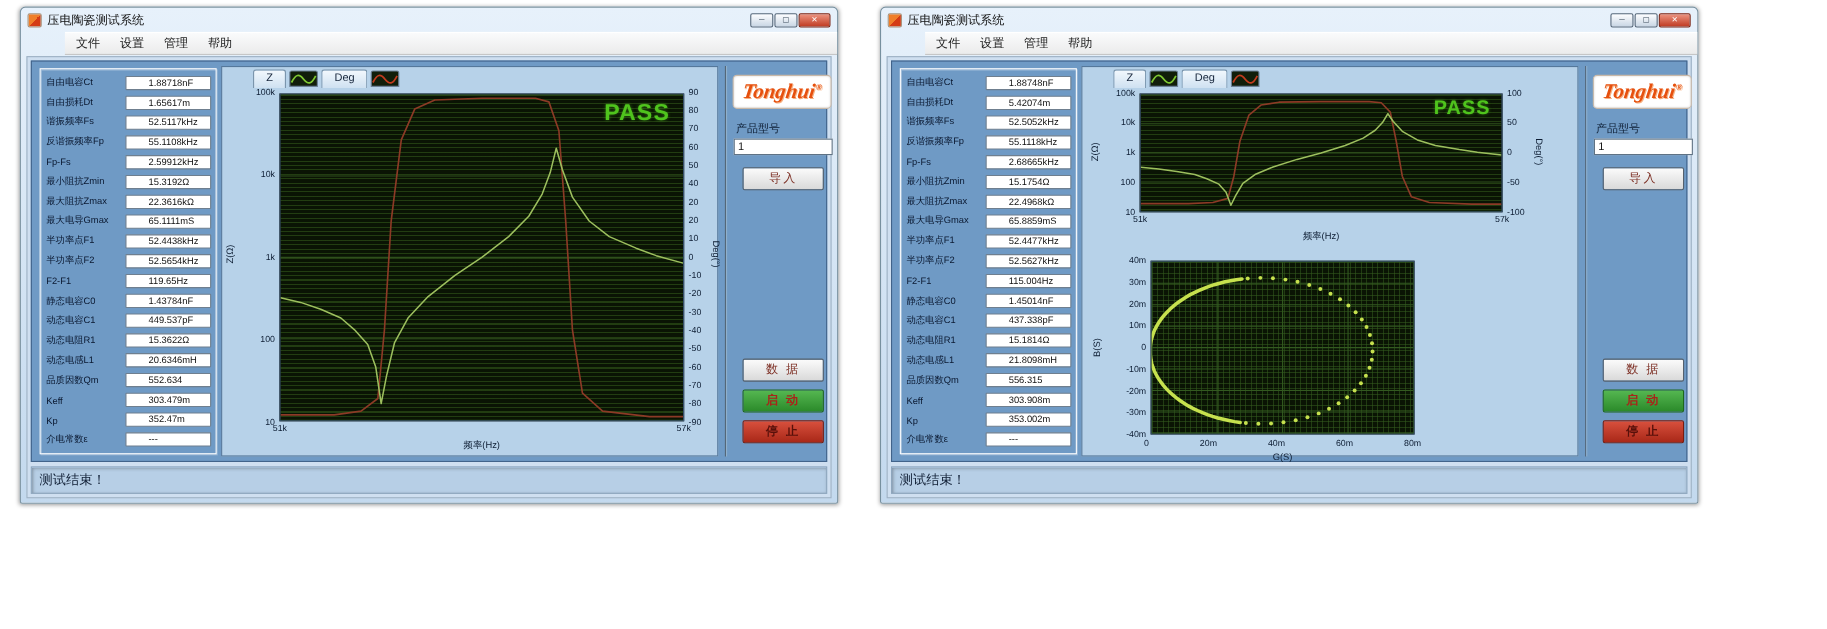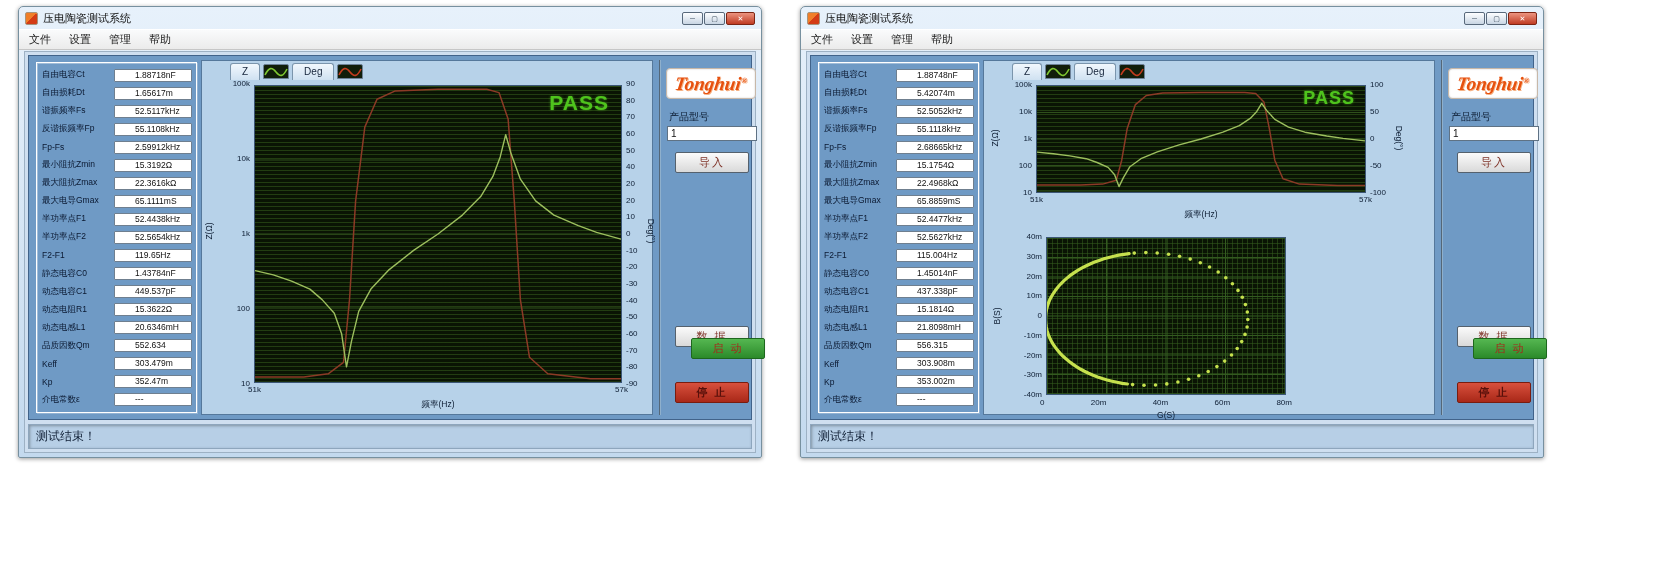--- a/index.html
+++ b/index.html
@@ -18,21 +18,21 @@
               background:linear-gradient(135deg,#f07f2a 0 50%, #d43c16 50% 100%);
               border:1px solid #a8937c; }
   .title { font-size:11px; color:#111; }
   .winbtns { margin-left:auto; display:flex; gap:1px; }
   .winbtn { width:21px; height:13px; border:1px solid #58697b; border-radius:2px;
             background:linear-gradient(#fdfeff,#c9d6e4); font-size:7px; line-height:11px;
             text-align:center; color:#3a4a5a; }
   .winbtn.close { width:29px; background:linear-gradient(#ec9480,#c03c24); border-color:#7d2514; color:#fff; }
   .menubar { height:21px; background:linear-gradient(#fafbfc,#ebebeb);
              border-top:1px solid #fff; border-bottom:1px solid #c6c6c6;
-             display:flex; align-items:center; padding:0 10px; gap:18px; font-size:11px; color:#1c1c1c; }
+             display:flex; align-items:center; padding:0 10px; gap:18px; font-size:11px; color:#1c1c1c;margin-left:40px; }
   .menu-item { cursor:default; }
 
   .win-body { position:absolute; left:5px; right:5px; top:44px; bottom:4px;
               background:#cfdff0; border:1px solid #9db1c4; }
   .mainarea { position:absolute; left:3px; right:3px; top:3px; height:365px;
               background:#6f9ac5; border:1px solid #41638a; }
   .statusbar { position:absolute; left:3px; right:3px; bottom:3px; height:25px;
                background:#b7cfe6; border:1px solid #8ea6bd;
                box-shadow:inset 1px 1px 3px rgba(0,0,0,.3);
                font-size:12px; color:#101f35; display:flex; align-items:center; padding:0 7px; }
@@ -84,21 +84,21 @@
                text-shadow:1px 1px 0 #f6b183; line-height:1; }
   .logo-reg { font-size:8px; vertical-align:super; color:#e6500e; }
   .model-label { margin:11px 8px 2px; font-size:10px; color:#0c1c32; }
   .model-input { display:block; margin:0 6px; width:90px; height:15px; background:#fff;
                  border:1px solid #5f7284; font-size:10px; padding:0 3px; color:#111;
                  font-family:"Liberation Sans", sans-serif; }
   .btn { position:absolute; left:14px; width:74px; height:21px; border:1px solid #55616d; border-radius:2px;
          font-size:11px; text-align:center; line-height:19px; letter-spacing:2px; cursor:default; }
   .btn-import { top:92px; background:linear-gradient(#fbfbfb,#d9d9d9); color:#7e3126; }
   .btn-data   { bottom:68px; background:linear-gradient(#fbfbfb,#d9d9d9); color:#7e3126; }
-  .btn-start  { bottom:56px; background:linear-gradient(#55b751,#2b8a2a); color:#a8251a; border-color:#1d671d; font-weight:normal;margin-left:16px; }
+  .btn-start  { bottom:40px; background:linear-gradient(#55b751,#2b8a2a); color:#a8251a; border-color:#1d671d; font-weight:bold; }
   .btn-stop   { bottom:12px; background:linear-gradient(#d8503d,#a92818); color:#58100a; border-color:#791c0f; font-weight:bold; }
 
   
   .caption { position:absolute; top:496px; width:744px; text-align:center;
              font-size:36px; color:#000; letter-spacing:2px; }
   #cap0 { left:18px; } #cap1 { left:800px; }
 </style>
 </head>
 <body>
 

